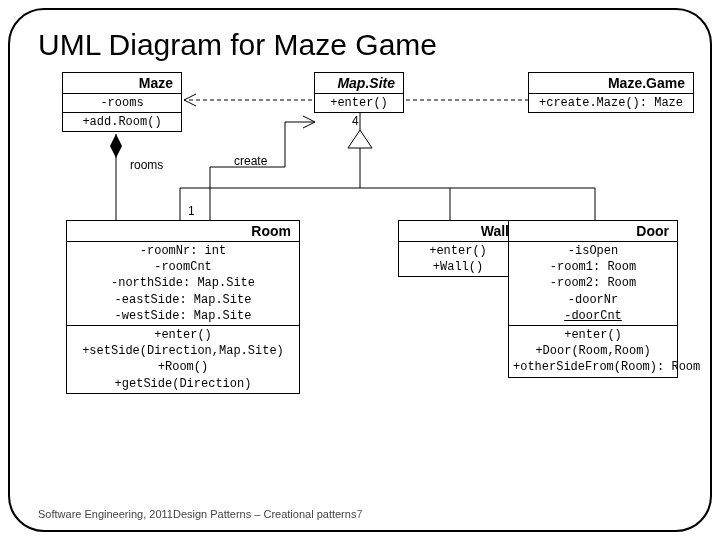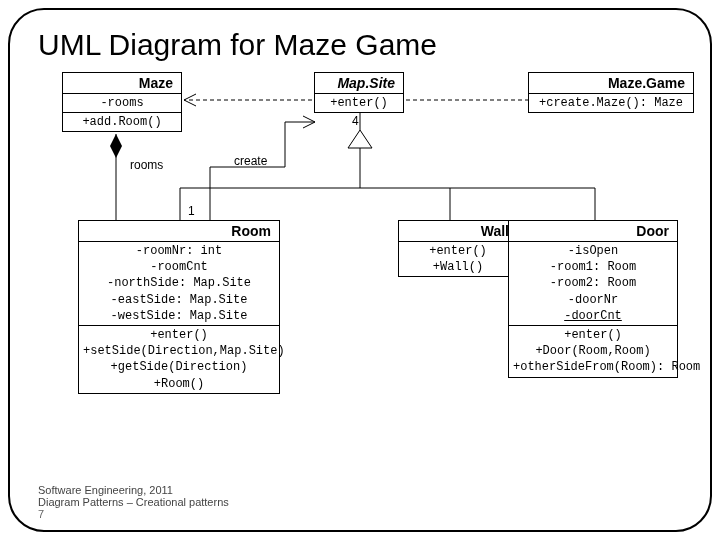--- a/index.html
+++ b/index.html
@@ -8,21 +8,21 @@
   .title { font-size: 30px; font-weight: normal; margin-bottom: 10px; }
   .canvas { position: relative; width: 100%; height: 400px; }
   .uml { position: absolute; border: 1.5px solid #000; background: #fff; min-width: 10px; }
   .uml .name { text-align: right; font-weight: bold; padding: 2px 8px; border-bottom: 1.5px solid #000; font-size: 14px; }
   .uml .name.italic { font-style: italic; font-weight: bold; }
   .uml .sec { border-bottom: 1.5px solid #000; font-family: 'Courier New', monospace; font-size: 12px; padding: 1px 4px; line-height: 1.35; }
   .uml .sec:last-child { border-bottom: none; }
   .uml .sec div { white-space: nowrap; text-align: center; }
   .lbl { position: absolute; font-size: 12px; font-family: Arial, sans-serif; background: transparent; }
   svg.overlay { position: absolute; top:0; left:0; width:100%; height:100%; pointer-events:none; }
-  .footer { position: absolute; bottom: 10px; left: 28px; right: 28px; display: flex; justify-content: center; font-size: 11px; color: #444; flex-direction: column; }
+  .footer { position: absolute; bottom: 10px; left: 28px; right: 28px; display: flex; justify-content: flex-start; font-size: 11px; color: #444; }
   .footer .pn { color: #666; }
 </style>
 </head>
 <body>
 
 <div class="slide">
   <h1 class="title">UML Diagram for Maze Game</h1>
 
   <div class="canvas">
 
@@ -65,34 +65,34 @@
       <div class="sec">
           <div>+create.Maze(): Maze</div>
         </div>
     </div>
 
     <div class="lbl" style="left:92px; top:86px">rooms</div>
     <div class="lbl" style="left:196px; top:82px">create</div>
     <div class="lbl" style="left:150px; top:132px">1</div>
     <div class="lbl" style="left:314px; top:42px">4</div>
 
-    <div class="uml" style="left:40px; top:148px; width:202px">
+    <div class="uml" style="left:28px; top:148px; width:234px">
       <div class="name">Room</div>
       <div class="sec">
         <div>-roomNr: int</div>
         <div style="">-roomCnt</div>
         <div>-northSide: Map.Site</div>
         <div>-eastSide: Map.Site</div>
         <div>-westSide: Map.Site</div>
       </div>
       <div class="sec">
         <div>+enter()</div>
         <div>+setSide(Direction,Map.Site)</div>
+        <div>+Room()</div>
         <div>+getSide(Direction)</div>
-        <div>+Room()</div>
       </div>
     </div>
 
     <div class="uml" style="left:360px; top:148px; width:120px">
       <div class="name">Wall</div>
       <div class="sec">
         <div>+enter()</div>
         <div>+Wall()</div>
       </div>
     </div>
@@ -110,16 +110,16 @@
         <div>+enter()</div>
         <div>+Door(Room,Room)</div>
         <div>+otherSideFrom(Room): Room</div>
       </div>
     </div>
 
   </div>
 
   <div class="footer">
     <span>Software Engineering, 2011</span>
-    <span>Diagram Patterns – Creational patterns</span>
+    <span>Design Patterns – Creational patterns</span>
     <span class="pn">7</span>
   </div>
 </div>
 
 </body></html>

